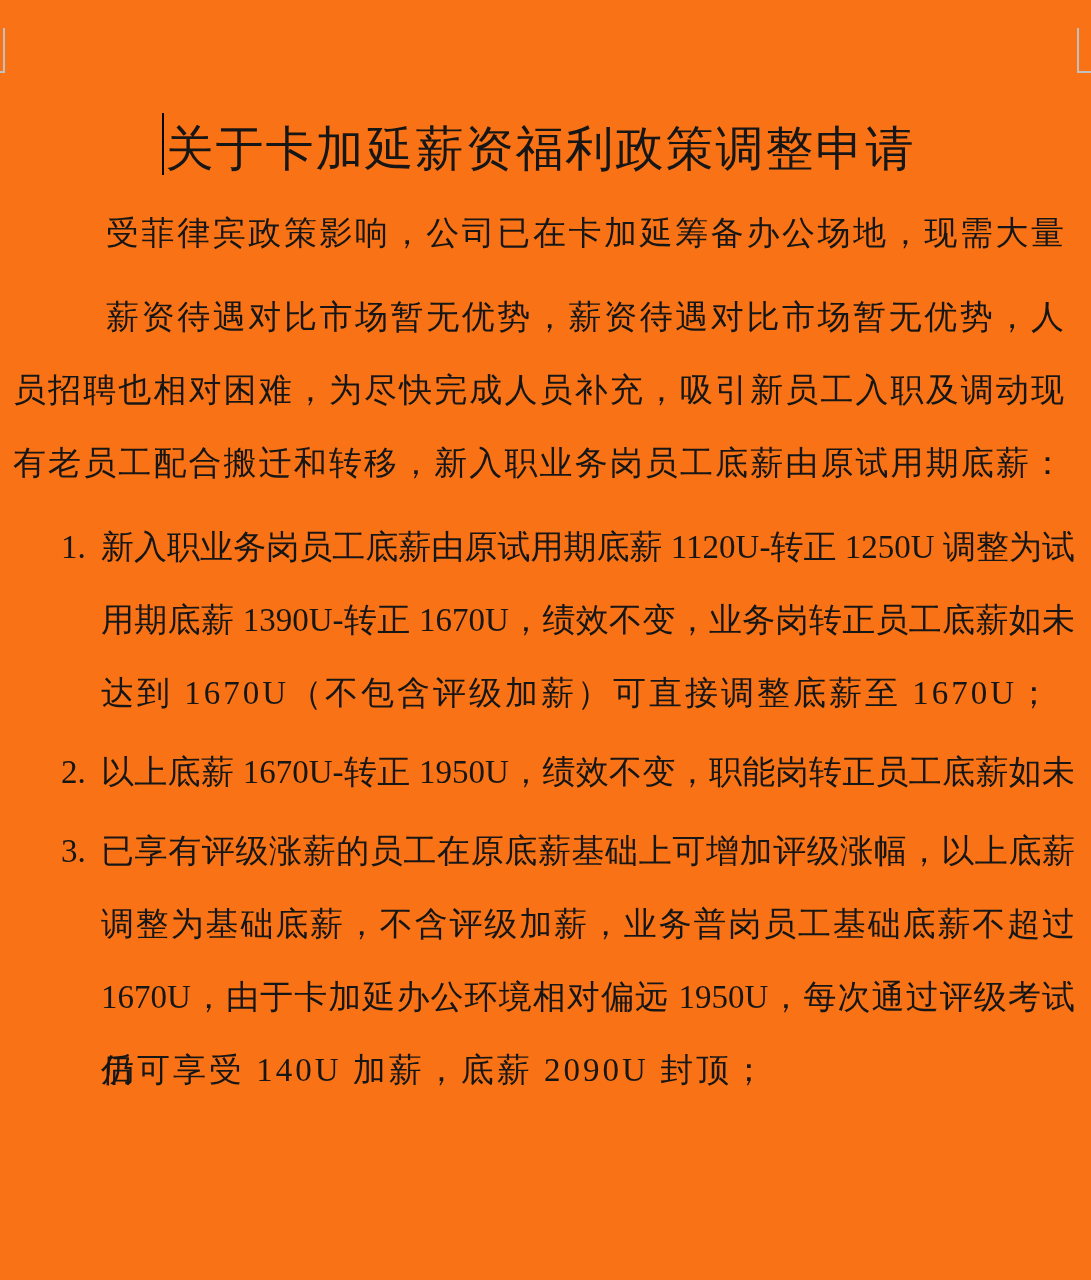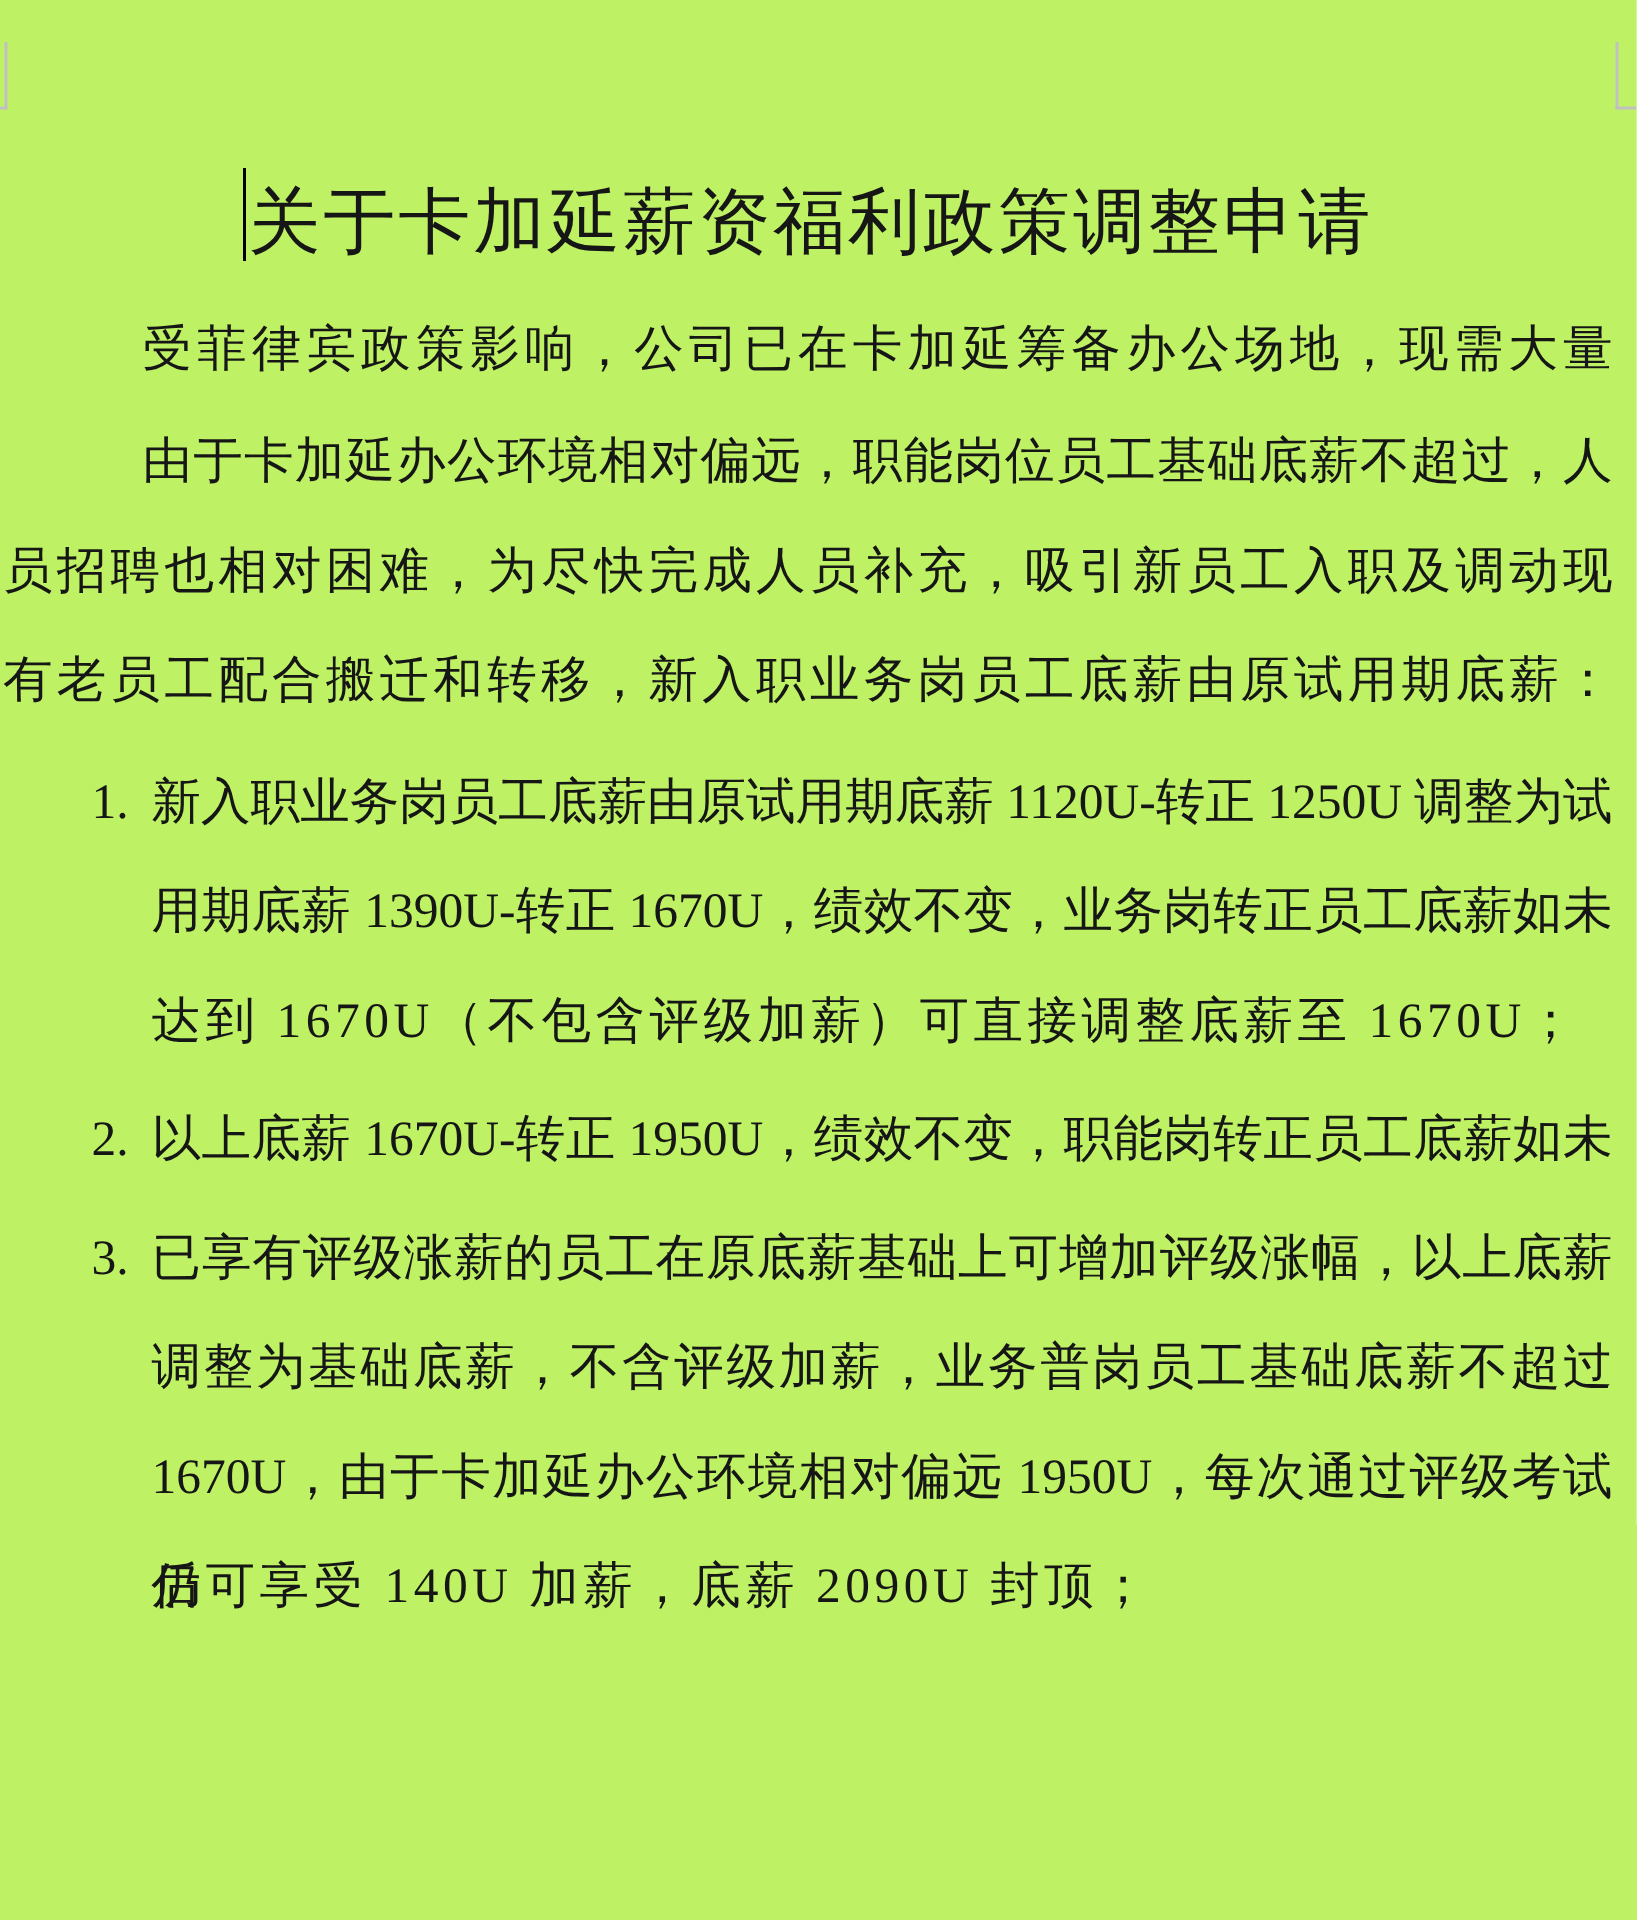--- a/index.html
+++ b/index.html
@@ -11,21 +11,21 @@
     width: 1091px;
     height: 1280px;
     overflow: hidden;
   }
   .page {
     position: relative;
     box-sizing: border-box;
     width: 1091px;
     height: 1280px;
     padding-top: 109px;
-    background: #bef264;
+    background: #f97316;
     font-family: "Liberation Serif", "DejaVu Serif", serif;
     color: #161616;
     overflow: hidden;
   }
   
   .mark {
     position: absolute;
     top: 28px;
     height: 45px;
     width: 2px;
@@ -56,21 +56,21 @@
     white-space: nowrap;
   }
   .cursor {
     display: inline-block;
     width: 2px;
     height: 62px;
     background: #000000;
     vertical-align: -10px;
     margin-right: 2px;
   }
-  .para { margin: 0; font-size: 33px; }
+  .para { margin: 11px; font-size: 33px; }
   .para.p1 { margin-top: 8px; }
   .para.p2 { margin-top: 2px; }
 
   .line {
     display: block;
     height: 73px;
     line-height: 73px;
     letter-spacing: 3px;
     white-space: nowrap;
     overflow: visible;
@@ -106,21 +106,21 @@
 
   <div class="content">
 
     <h1 class="title"><span class="cursor"></span><span>关于卡加延薪资福利政策调整申请</span></h1>
 
     <p class="para p1">
       <span class="line fill indent">受菲律宾政策影响，公司已在卡加延筹备办公场地，现需大量</span>
     </p>
 
     <p class="para p2">
-      <span class="line fill indent">由于卡加延办公环境相对偏远，职能岗位员工基础底薪不超过，人</span>
+      <span class="line fill indent">薪资待遇对比市场暂无优势，薪资待遇对比市场暂无优势，人</span>
       <span class="line fill">员招聘也相对困难，为尽快完成人员补充，吸引新员工入职及调动现</span>
       <span class="line fill">有老员工配合搬迁和转移，新入职业务岗员工底薪由原试用期底薪：</span>
     </p>
 
     <div class="numlist">
 
       <div class="li">
         <span class="num">1.</span>
         <span class="line fill">新入职业务岗员工底薪由原试用期底薪 1120U-转正 1250U 调整为试</span>
         <span class="line fill">用期底薪 1390U-转正 1670U，绩效不变，业务岗转正员工底薪如未</span>

